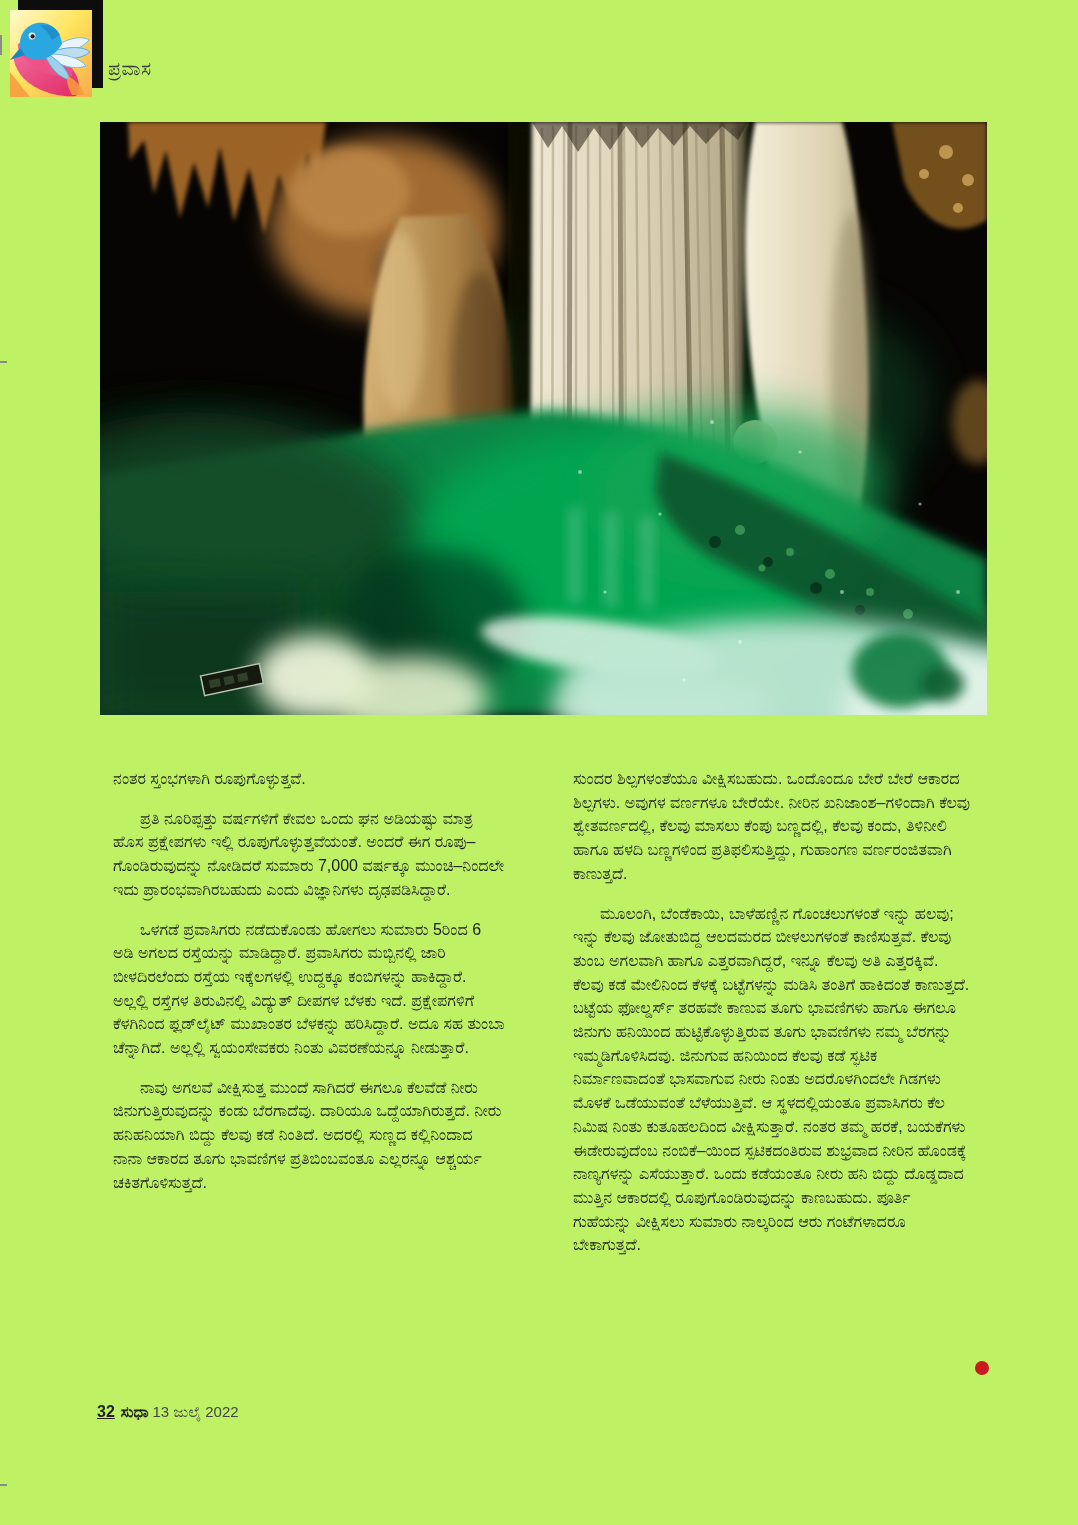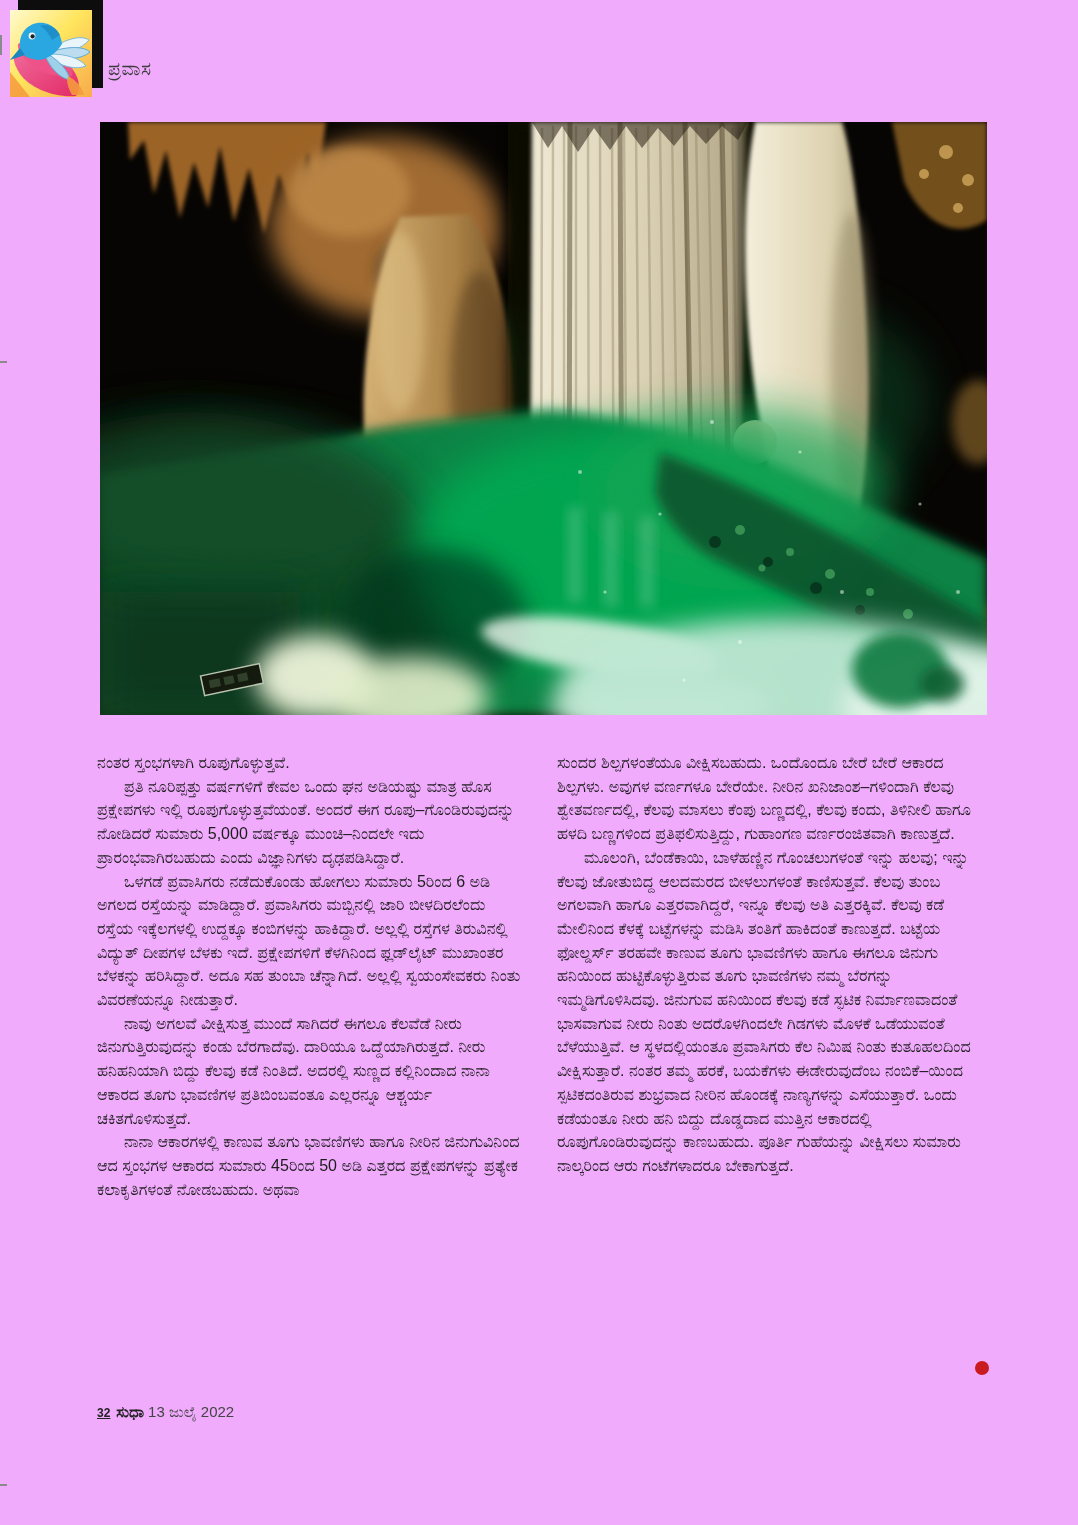--- a/index.html
+++ b/index.html
@@ -1,35 +1,35 @@
 <!DOCTYPE html>
 <html><head>
 <meta charset="utf-8">
 <style>
   html,body{margin:0;padding:0;background:#ffffff;}
   .page{
-    position:relative;width:1078px;height:1525px;background:#f0abfc;overflow:hidden;
+    position:relative;width:1078px;height:1525px;background:#bef264;overflow:hidden;
     font-family:"Liberation Sans","DejaVu Sans",sans-serif;color:#1c1c1c;
   }
   
   .logo-frame{position:absolute;left:18px;top:0;width:85px;height:88px;background:#0d0d0d;}
   .logo-art{position:absolute;left:10px;top:10px;width:82px;height:87px;display:block;}
   .section-label{position:absolute;left:108px;top:58px;font-size:19px;color:#3c3c3c;letter-spacing:.5px;}
   
   .photo{position:absolute;left:100px;top:122px;width:887px;height:593px;overflow:hidden;background:#070503;}
   .photo svg{display:block;width:100%;height:100%;}
   
   .col{position:absolute;top:751px;font-size:16px;line-height:23.7px;text-align:left;}
   .col-left{left:97px;width:424px;}
   .col-right{left:557px;width:430px;}
-  .col p{margin:0;}
+  .col p{margin:16px;}
   .col p.ind{text-indent:27px;}
   
   .footer{position:absolute;left:97px;top:1403px;font-size:15px;color:#222;}
-  .footer .pg{font-weight:bold;font-size:12px;margin-right:6px;text-decoration:underline;}
+  .footer .pg{font-weight:bold;font-size:16px;margin-right:6px;text-decoration:underline;}
   .footer .mag{font-weight:bold;margin-right:4px;}
   .footer .date{color:#444;}
   
   .end-dot{position:absolute;left:975px;top:1361px;width:14px;height:14px;border-radius:50%;background:#c81a1f;}
   
   .crop{position:absolute;background:#8a8a8a;}
   .crop.m1{left:0;top:35px;width:2px;height:20px;}
   .crop.m2{left:0;top:361px;width:7px;height:2px;}
   .crop.m3{left:0;top:1484px;width:7px;height:2px;}
 </style>
@@ -240,24 +240,23 @@
         <rect x="-28" y="-10" width="60" height="20" fill="#141a0e" stroke="#b9c4ae" stroke-width="1.5"></rect>
         <rect x="-21" y="-4" width="11" height="8" fill="#31402a"></rect>
         <rect x="-6" y="-4" width="10" height="8" fill="#31402a"></rect>
         <rect x="8" y="-4" width="10" height="8" fill="#31402a"></rect>
       </g>
     </svg>
   </div>
 
   <div class="col col-left">
     <p>ನಂತರ ಸ್ತಂಭಗಳಾಗಿ ರೂಪುಗೊಳ್ಳುತ್ತವೆ.</p>
-    <p class="ind">ಪ್ರತಿ ನೂರಿಪ್ಪತ್ತು ವರ್ಷಗಳಿಗೆ ಕೇವಲ ಒಂದು ಘನ ಅಡಿಯಷ್ಟು ಮಾತ್ರ ಹೊಸ ಪ್ರಕ್ಷೇಪಗಳು ಇಲ್ಲಿ ರೂಪುಗೊಳ್ಳುತ್ತವೆಯಂತೆ. ಅಂದರೆ ಈಗ ರೂಪು–ಗೊಂಡಿರುವುದನ್ನು ನೋಡಿದರೆ ಸುಮಾರು 5,000 ವರ್ಷಕ್ಕೂ ಮುಂಚಿ–ನಿಂದಲೇ ಇದು ಪ್ರಾರಂಭವಾಗಿರಬಹುದು ಎಂದು ವಿಜ್ಞಾನಿಗಳು ದೃಢಪಡಿಸಿದ್ದಾರೆ.</p>
+    <p class="ind">ಪ್ರತಿ ನೂರಿಪ್ಪತ್ತು ವರ್ಷಗಳಿಗೆ ಕೇವಲ ಒಂದು ಘನ ಅಡಿಯಷ್ಟು ಮಾತ್ರ ಹೊಸ ಪ್ರಕ್ಷೇಪಗಳು ಇಲ್ಲಿ ರೂಪುಗೊಳ್ಳುತ್ತವೆಯಂತೆ. ಅಂದರೆ ಈಗ ರೂಪು–ಗೊಂಡಿರುವುದನ್ನು ನೋಡಿದರೆ ಸುಮಾರು 7,000 ವರ್ಷಕ್ಕೂ ಮುಂಚಿ–ನಿಂದಲೇ ಇದು ಪ್ರಾರಂಭವಾಗಿರಬಹುದು ಎಂದು ವಿಜ್ಞಾನಿಗಳು ದೃಢಪಡಿಸಿದ್ದಾರೆ.</p>
     <p class="ind">ಒಳಗಡೆ ಪ್ರವಾಸಿಗರು ನಡೆದುಕೊಂಡು ಹೋಗಲು ಸುಮಾರು 5ರಿಂದ 6 ಅಡಿ ಅಗಲದ ರಸ್ತೆಯನ್ನು ಮಾಡಿದ್ದಾರೆ. ಪ್ರವಾಸಿಗರು ಮಬ್ಬಿನಲ್ಲಿ ಜಾರಿ ಬೀಳದಿರಲೆಂದು ರಸ್ತೆಯ ಇಕ್ಕೆಲಗಳಲ್ಲಿ ಉದ್ದಕ್ಕೂ ಕಂಬಿಗಳನ್ನು ಹಾಕಿದ್ದಾರೆ. ಅಲ್ಲಲ್ಲಿ ರಸ್ತೆಗಳ ತಿರುವಿನಲ್ಲಿ ವಿದ್ಯುತ್ ದೀಪಗಳ ಬೆಳಕು ಇದೆ. ಪ್ರಕ್ಷೇಪಗಳಿಗೆ ಕೆಳಗಿನಿಂದ ಫ್ಲಡ್‌ಲೈಟ್ ಮುಖಾಂತರ ಬೆಳಕನ್ನು ಹರಿಸಿದ್ದಾರೆ. ಅದೂ ಸಹ ತುಂಬಾ ಚೆನ್ನಾಗಿದೆ. ಅಲ್ಲಲ್ಲಿ ಸ್ವಯಂಸೇವಕರು ನಿಂತು ವಿವರಣೆಯನ್ನೂ ನೀಡುತ್ತಾರೆ.</p>
     <p class="ind">ನಾವು ಅಗಲವೆ ವೀಕ್ಷಿಸುತ್ತ ಮುಂದೆ ಸಾಗಿದರೆ ಈಗಲೂ ಕೆಲವೆಡೆ ನೀರು ಜಿನುಗುತ್ತಿರುವುದನ್ನು ಕಂಡು ಬೆರಗಾದೆವು. ದಾರಿಯೂ ಒದ್ದೆಯಾಗಿರುತ್ತದೆ. ನೀರು ಹನಿಹನಿಯಾಗಿ ಬಿದ್ದು ಕೆಲವು ಕಡೆ ನಿಂತಿದೆ. ಅದರಲ್ಲಿ ಸುಣ್ಣದ ಕಲ್ಲಿನಿಂದಾದ ನಾನಾ ಆಕಾರದ ತೂಗು ಭಾವಣಿಗಳ ಪ್ರತಿಬಿಂಬವಂತೂ ಎಲ್ಲರನ್ನೂ ಆಶ್ಚರ್ಯ ಚಕಿತಗೊಳಿಸುತ್ತದೆ.</p>
-    <p class="ind">ನಾನಾ ಆಕಾರಗಳಲ್ಲಿ ಕಾಣುವ ತೂಗು ಭಾವಣಿಗಳು ಹಾಗೂ ನೀರಿನ ಜಿನುಗುವಿನಿಂದ ಆದ ಸ್ತಂಭಗಳ ಆಕಾರದ ಸುಮಾರು 45ರಿಂದ 50 ಅಡಿ ಎತ್ತರದ ಪ್ರಕ್ಷೇಪಗಳನ್ನು ಪ್ರತ್ಯೇಕ ಕಲಾಕೃತಿಗಳಂತೆ ನೋಡಬಹುದು. ಅಥವಾ</p>
   </div>
 
   <div class="col col-right">
     <p>ಸುಂದರ ಶಿಲ್ಪಗಳಂತೆಯೂ ವೀಕ್ಷಿಸಬಹುದು. ಒಂದೊಂದೂ ಬೇರೆ ಬೇರೆ ಆಕಾರದ ಶಿಲ್ಪಗಳು. ಅವುಗಳ ವರ್ಣಗಳೂ ಬೇರೆಯೇ. ನೀರಿನ ಖನಿಜಾಂಶ–ಗಳಿಂದಾಗಿ ಕೆಲವು ಶ್ವೇತವರ್ಣದಲ್ಲಿ, ಕೆಲವು ಮಾಸಲು ಕೆಂಪು ಬಣ್ಣದಲ್ಲಿ, ಕೆಲವು ಕಂದು, ತಿಳಿನೀಲಿ ಹಾಗೂ ಹಳದಿ ಬಣ್ಣಗಳಿಂದ ಪ್ರತಿಫಲಿಸುತ್ತಿದ್ದು, ಗುಹಾಂಗಣ ವರ್ಣರಂಜಿತವಾಗಿ ಕಾಣುತ್ತದೆ.</p>
     <p class="ind">ಮೂಲಂಗಿ, ಬೆಂಡೆಕಾಯಿ, ಬಾಳೆಹಣ್ಣಿನ ಗೊಂಚಲುಗಳಂತೆ ಇನ್ನು ಹಲವು; ಇನ್ನು ಕೆಲವು ಜೋತುಬಿದ್ದ ಆಲದಮರದ ಬೀಳಲುಗಳಂತೆ ಕಾಣಿಸುತ್ತವೆ. ಕೆಲವು ತುಂಬ ಅಗಲವಾಗಿ ಹಾಗೂ ಎತ್ತರವಾಗಿದ್ದರೆ, ಇನ್ನೂ ಕೆಲವು ಅತಿ ಎತ್ತರಕ್ಕಿವೆ. ಕೆಲವು ಕಡೆ ಮೇಲಿನಿಂದ ಕೆಳಕ್ಕೆ ಬಟ್ಟೆಗಳನ್ನು ಮಡಿಸಿ ತಂತಿಗೆ ಹಾಕಿದಂತೆ ಕಾಣುತ್ತದೆ. ಬಟ್ಟೆಯ ಫೋಲ್ಡರ್ಸ್ ತರಹವೇ ಕಾಣುವ ತೂಗು ಭಾವಣಿಗಳು ಹಾಗೂ ಈಗಲೂ ಜಿನುಗು ಹನಿಯಿಂದ ಹುಟ್ಟಿಕೊಳ್ಳುತ್ತಿರುವ ತೂಗು ಭಾವಣಿಗಳು ನಮ್ಮ ಬೆರಗನ್ನು ಇಮ್ಮಡಿಗೊಳಿಸಿದವು. ಜಿನುಗುವ ಹನಿಯಿಂದ ಕೆಲವು ಕಡೆ ಸ್ಫಟಿಕ ನಿರ್ಮಾಣವಾದಂತೆ ಭಾಸವಾಗುವ ನೀರು ನಿಂತು ಅದರೊಳಗಿಂದಲೇ ಗಿಡಗಳು ಮೊಳಕೆ ಒಡೆಯುವಂತೆ ಬೆಳೆಯುತ್ತಿವೆ. ಆ ಸ್ಥಳದಲ್ಲಿಯಂತೂ ಪ್ರವಾಸಿಗರು ಕೆಲ ನಿಮಿಷ ನಿಂತು ಕುತೂಹಲದಿಂದ ವೀಕ್ಷಿಸುತ್ತಾರೆ. ನಂತರ ತಮ್ಮ ಹರಕೆ, ಬಯಕೆಗಳು ಈಡೇರುವುದೆಂಬ ನಂಬಿಕೆ–ಯಿಂದ ಸ್ಪಟಿಕದಂತಿರುವ ಶುಭ್ರವಾದ ನೀರಿನ ಹೊಂಡಕ್ಕೆ ನಾಣ್ಯಗಳನ್ನು ಎಸೆಯುತ್ತಾರೆ. ಒಂದು ಕಡೆಯಂತೂ ನೀರು ಹನಿ ಬಿದ್ದು ದೊಡ್ಡದಾದ ಮುತ್ತಿನ ಆಕಾರದಲ್ಲಿ ರೂಪುಗೊಂಡಿರುವುದನ್ನು ಕಾಣಬಹುದು. ಪೂರ್ತಿ ಗುಹೆಯನ್ನು ವೀಕ್ಷಿಸಲು ಸುಮಾರು ನಾಲ್ಕರಿಂದ ಆರು ಗಂಟೆಗಳಾದರೂ ಬೇಕಾಗುತ್ತದೆ.</p>
   </div>
 
   <div class="end-dot"></div>
 
   <div class="footer">

